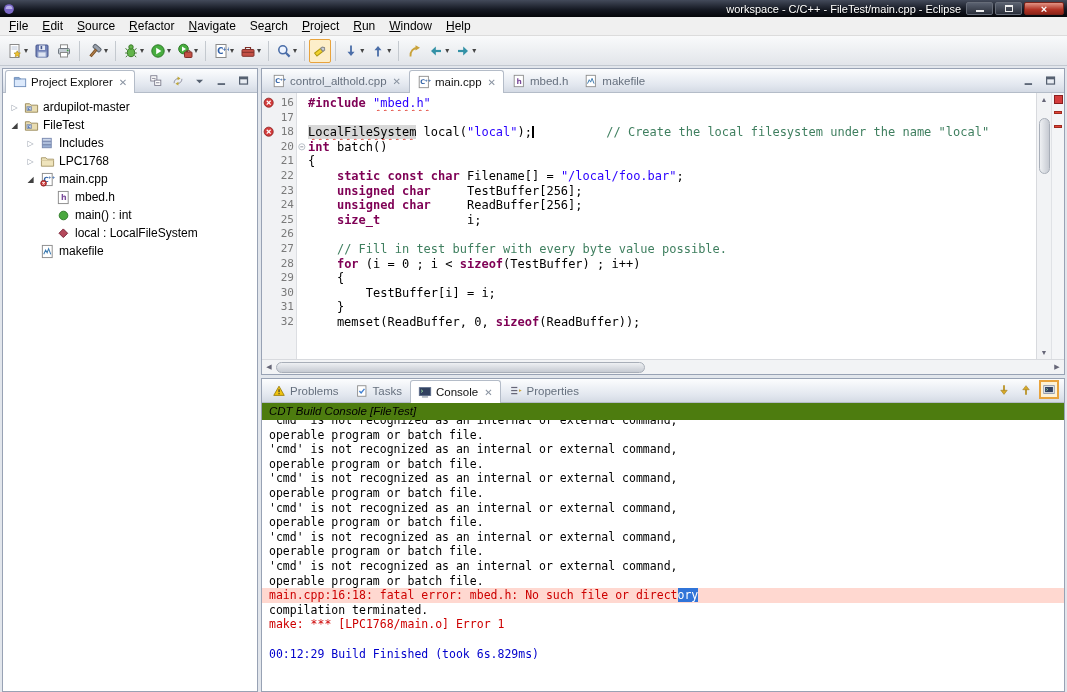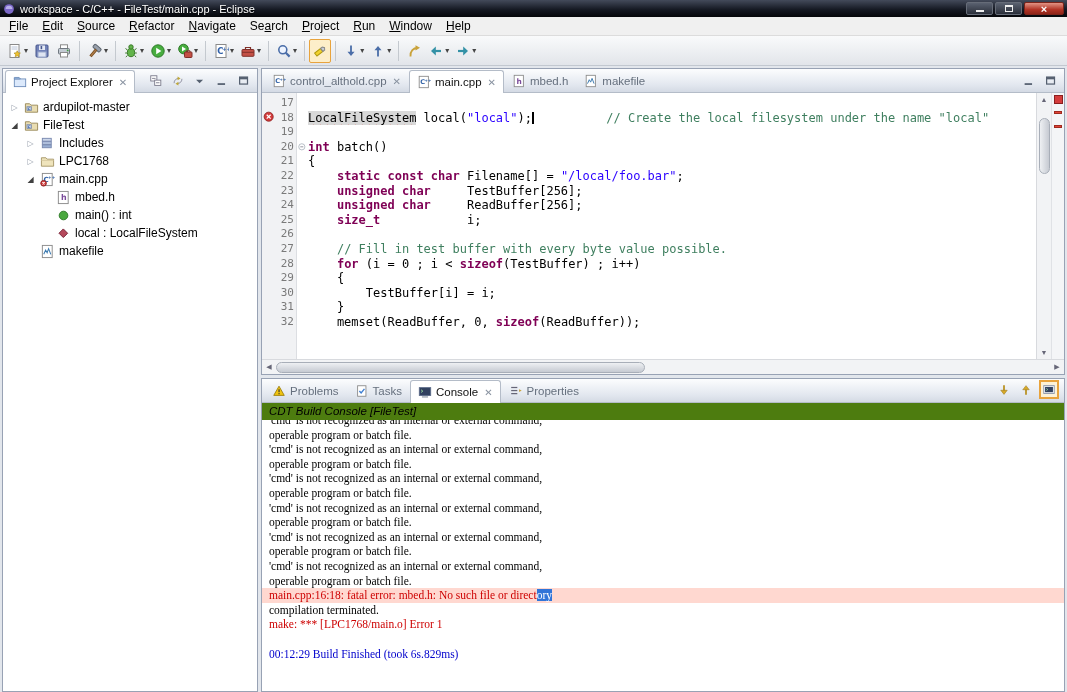--- a/index.html
+++ b/index.html
@@ -6,21 +6,21 @@
   html,body { margin:0; padding:0; background:#8a8f98; }
   #window{
     width:1067px; height:692px; overflow:hidden; position:relative;
     display:flex; flex-direction:column;
     font-family:"Liberation Sans", sans-serif; font-size:12px; color:#000;
     background:#e2e6ec;
   }
   
   .titlebar{ height:17px; flex:none; background:linear-gradient(#434a5a,#161a24 55%,#05060a);
     display:flex; align-items:center; gap:5px; padding:0 3px; color:#fff; font-size:11px; }
-  .tb-title{ flex:1; white-space:nowrap; overflow:hidden; text-shadow:0 1px 1px #000; }
+  .tb-title{ flex:1; white-space:nowrap; overflow:hidden; text-shadow:0 1px 1px #000;text-align:right; }
   .win-btns{ display:flex; gap:2px; }
   .win-btn{ width:27px; height:13px; border:1px solid #6a7villa080; border:1px solid #666c78; border-radius:2px;
     background:linear-gradient(#5a6170,#2a2f3a); display:flex; align-items:center; justify-content:center; }
   .win-btn.close{ width:40px; background:linear-gradient(#e29384,#b13325 60%,#8f2418); border-color:#7c241a; }
   .g-min{ width:8px; height:2px; background:#eee; margin-top:5px; }
   .g-max{ width:8px; height:7px; border:1px solid #eee; border-top:2px solid #eee; }
   .g-close{ color:#fff; font-size:11px; font-weight:bold; line-height:10px; }
   
   .menubar{ height:19px; flex:none; background:#f0f0f0; border-bottom:1px solid #dcdcdc;
     display:flex; align-items:center; padding:0 2px; }
@@ -84,21 +84,21 @@
   .osquare{ position:absolute; top:2px; left:2px; width:9px; height:9px; background:#d43c3c; border:1px solid #8a1f1f; }
   .omark{ position:absolute; left:2px; width:8px; height:3px; background:#e04438; border:1px solid #a02a20; }
   .hscroll{ height:15px; flex:none; border-top:1px solid #d8dade; background:#f2f3f5; display:flex; align-items:center; }
   .harrow{ width:14px; height:100%; display:flex; align-items:center; justify-content:center; font-size:7px; color:#667; flex:none; }
   .hthumb{ height:11px; width:46%; background:linear-gradient(#eef0f3,#c6cad2); border:1px solid #a8aeb8; border-radius:6px; }
   
   .console-title{ height:17px; flex:none; padding:2px 12px 0 7px; font-size:11.5px; background:#4d7c0f;font-style:italic; }
   .console-body{ flex:1; min-height:0; overflow:hidden; background:#fff;
     font-family:"DejaVu Sans Mono", monospace; font-size:11.5px; line-height:14.6px; }
   .console-lines{ margin-top:-7px; }
-  .krow{ white-space:pre; height:14.6px; padding-left:7px; color:#000;font-family:Liberation Serif, serif; }
+  .krow{ white-space:pre; height:14.6px; padding-left:7px; color:#000; }
   .krow.err{ color:var(--console-error,#cd0000); }
   .krow.info{ color:var(--console-info,#0000cc); }
   .krow.fatal{ color:var(--console-error,#cd0000); background:var(--console-error-bg,#ffd8d0); }
   .sel{ background:var(--selection-bg,#3074d8); color:#fff; }
 </style>
 </head>
 <body>
 
 <div id="window">
 
@@ -523,41 +523,46 @@
                   </svg>
                 </span>
               </span>
             </span>
           </div>
         <div class="editor-body">
           <div class="code-area">
             <div class="gutter-bg"></div>
             <div class="code-lines">
                 <div class="crow">
+                  <span class="ann">
+                    <svg width="13" height="13" viewBox="0 0 16 16">
+                      <circle cx="7" cy="7" r="5.6" fill="#d43c3c" stroke="#8a1f1f"></circle>
+                      <path d="M4.6 4.6l4.8 4.8M9.4 4.6L4.6 9.4" stroke="#fff" stroke-width="1.5"></path>
+                    </svg>
+                  </span>
+                  <span class="num">16</span>
+                  <span class="fold"></span>
+                  <span class="ct"><span class="k">#include</span><span class="p"> </span><span class="se">"mbed.h"</span></span>
+                </div>
+                <div class="crow">
                   <span class="ann"></span>
                   <span class="num">17</span>
                   <span class="fold"></span>
                   <span class="ct"></span>
                 </div>
                 <div class="crow">
                   <span class="ann">
                     <svg width="13" height="13" viewBox="0 0 16 16">
                       <circle cx="7" cy="7" r="5.6" fill="#d43c3c" stroke="#8a1f1f"></circle>
                       <path d="M4.6 4.6l4.8 4.8M9.4 4.6L4.6 9.4" stroke="#fff" stroke-width="1.5"></path>
                     </svg>
                   </span>
                   <span class="num">18</span>
                   <span class="fold"></span>
                   <span class="ct"><span class="oe">LocalFileSystem</span><span class="p"> local(</span><span class="s">"local"</span><span class="p">);</span><span class="cursor"></span><span class="p">          </span><span class="c">// Create the local filesystem under the name "local"</span></span>
-                </div>
-                <div class="crow">
-                  <span class="ann"></span>
-                  <span class="num">19</span>
-                  <span class="fold"></span>
-                  <span class="ct"></span>
                 </div>
                 <div class="crow">
                   <span class="ann"></span>
                   <span class="num">20</span>
                   <span class="fold">
                     <svg width="11" height="11" viewBox="0 0 16 16">
                       <circle cx="7" cy="7" r="4.5" fill="#fff" stroke="#9aa4b0"></circle>
                       <line x1="4.8" y1="7" x2="9.2" y2="7" stroke="#667"></line>
                     </svg>
                   </span>

